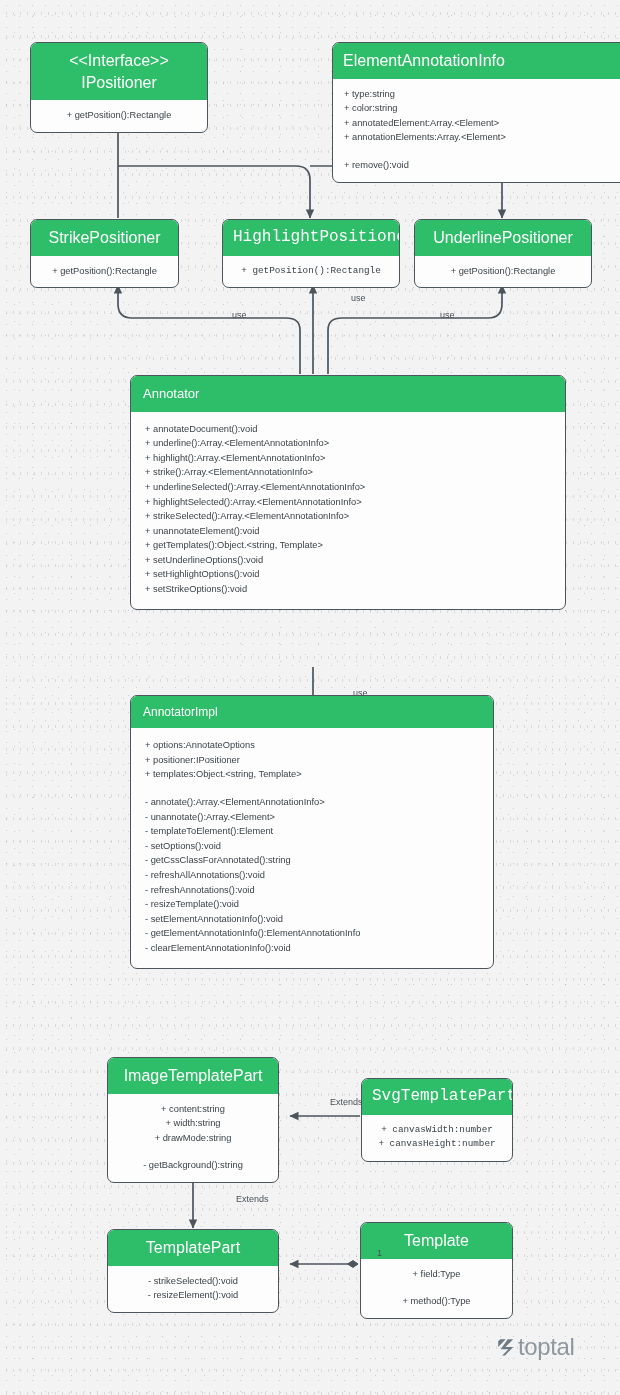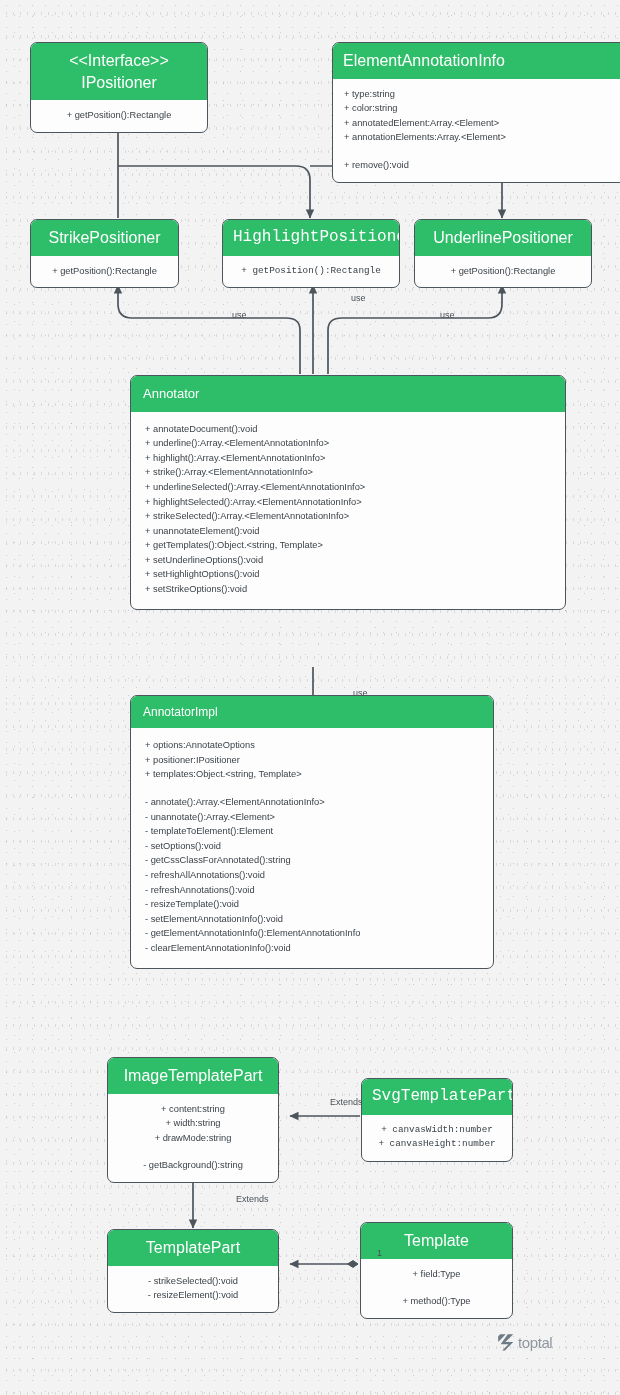--- a/index.html
+++ b/index.html
@@ -73,21 +73,21 @@
     position: absolute;
     left: 497px;
     top: 1333px;
     display: flex;
     align-items: center;
     gap: 4px;
     z-index: 5;
   }
   #toptal-logo .mark { display: block; }
   #toptal-logo .word {
-    font-size: 15px;
+    font-size: 24px;
     letter-spacing: -0.4px;
     color: #8f979e;
     font-family: "Liberation Sans", sans-serif;
   }
 </style>
 </head>
 <body>
 
 <div id="page">
 

